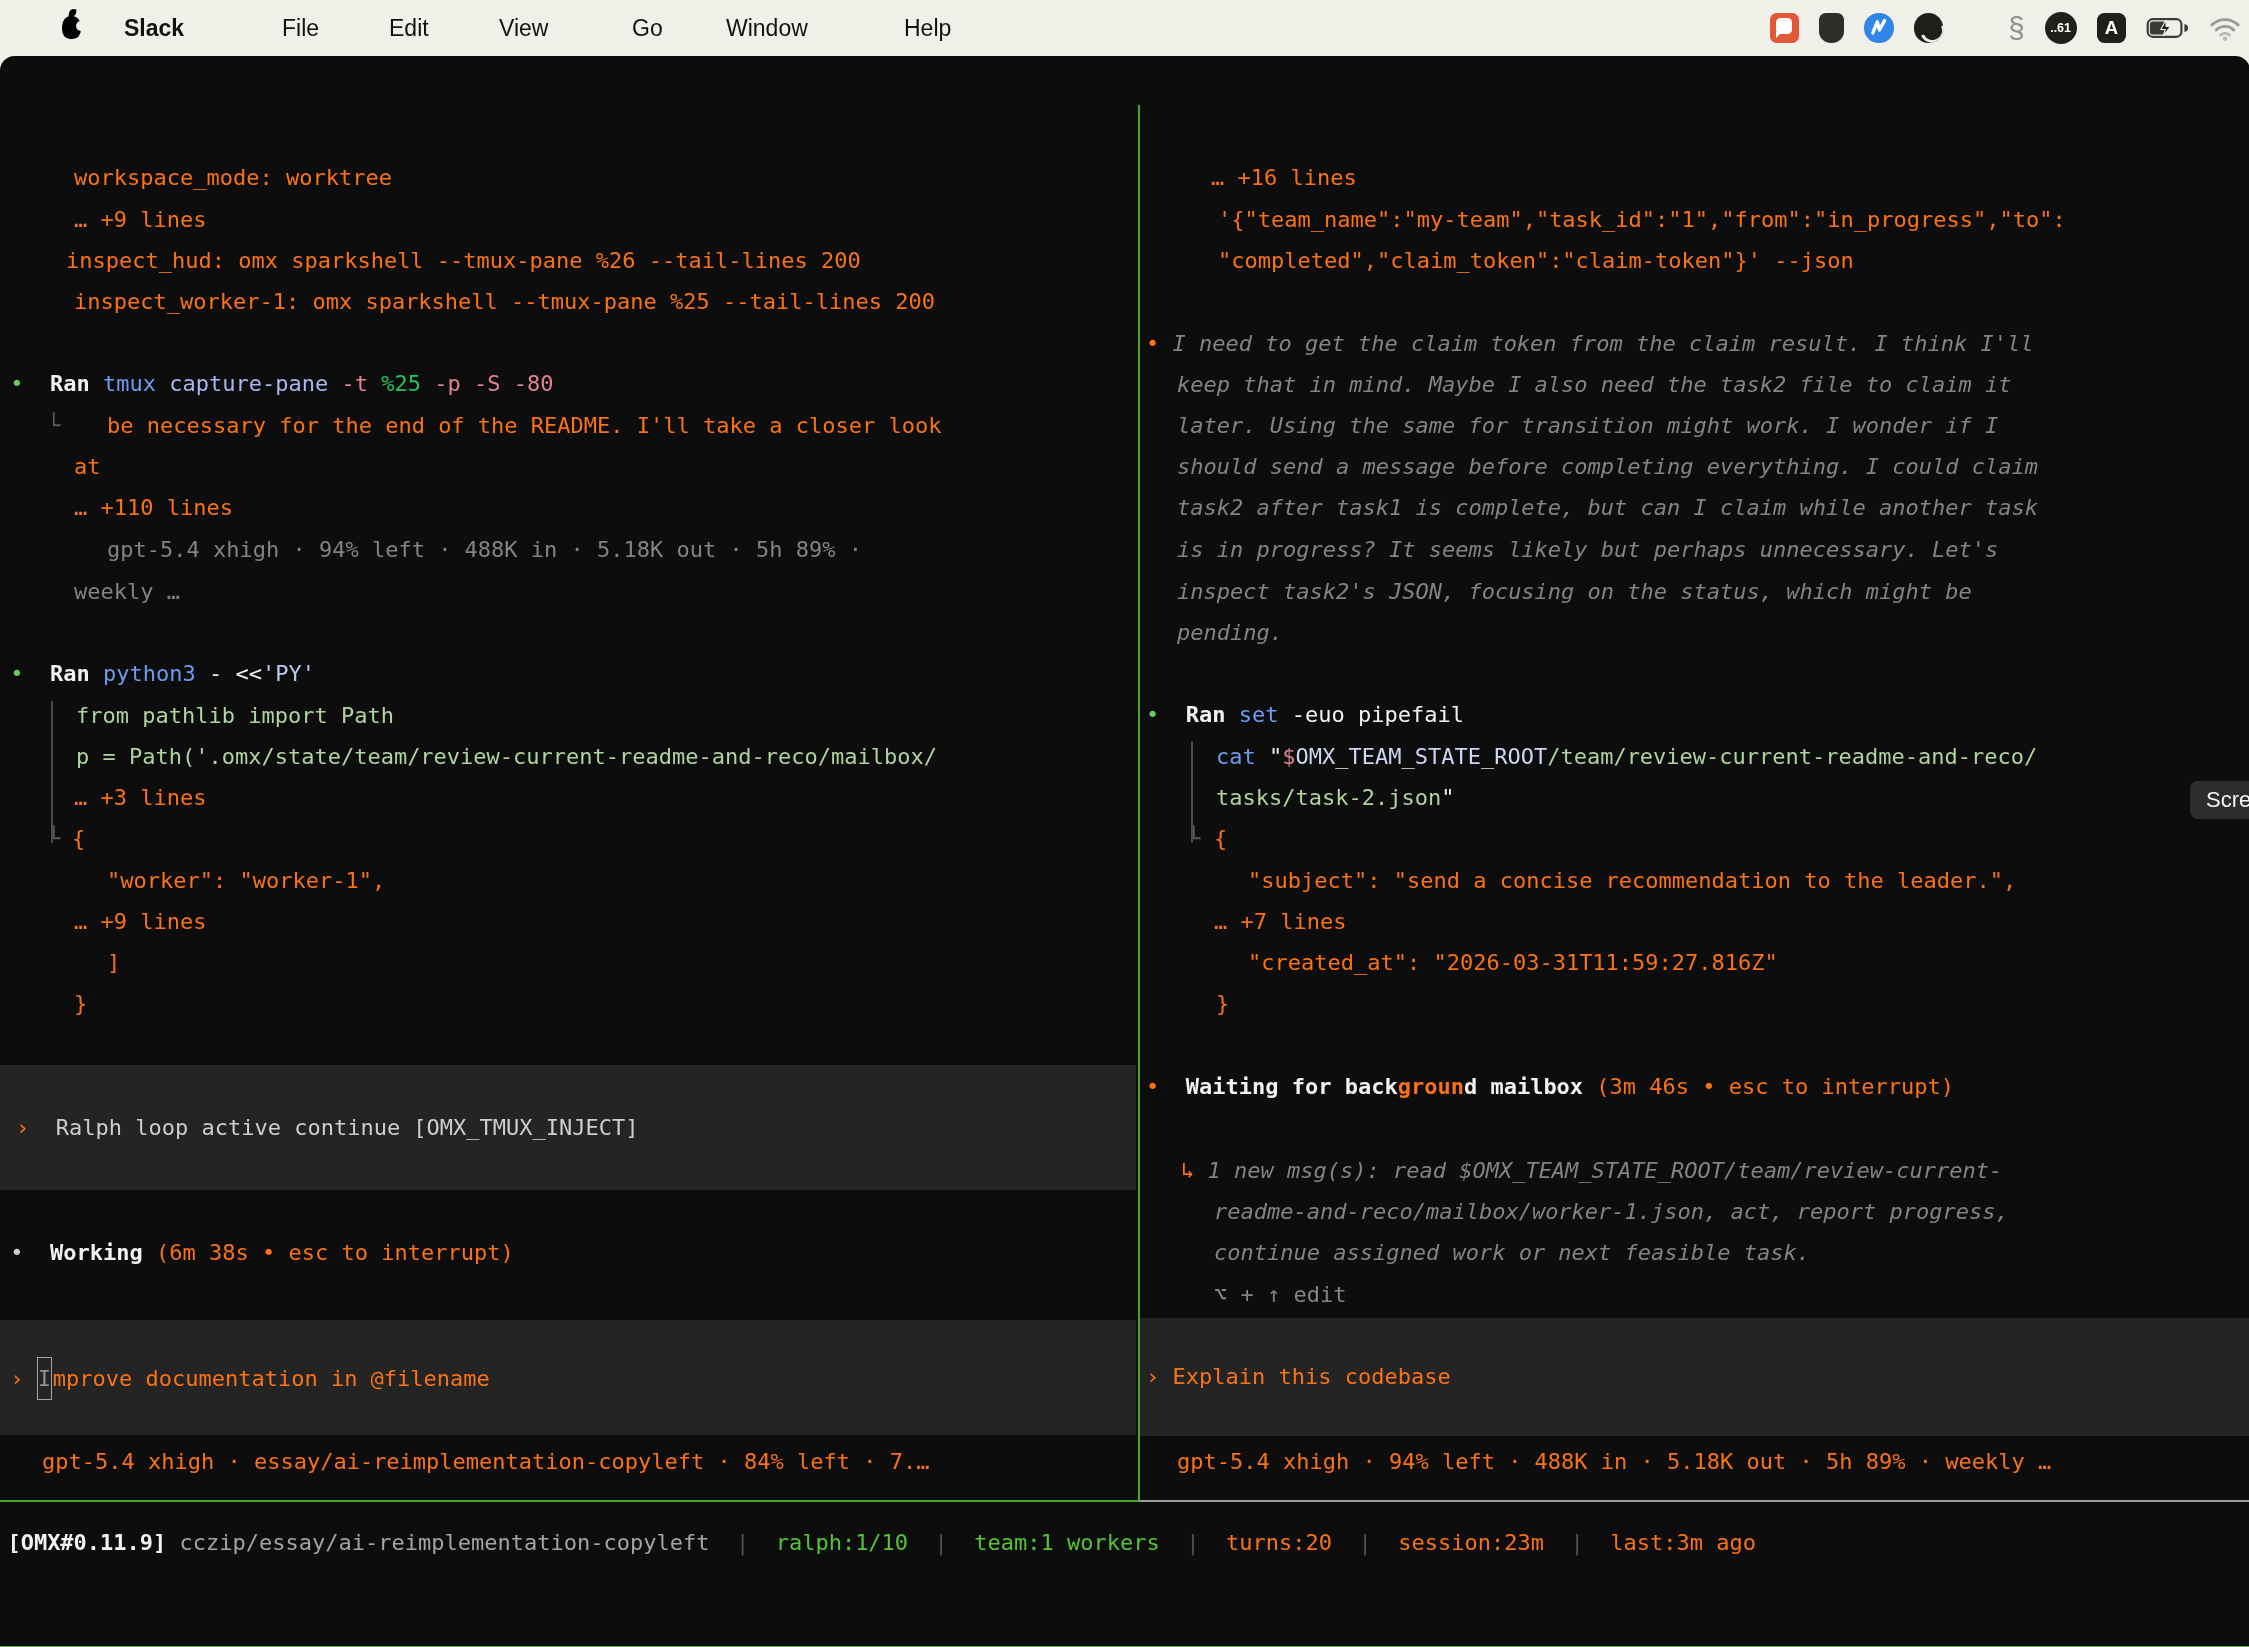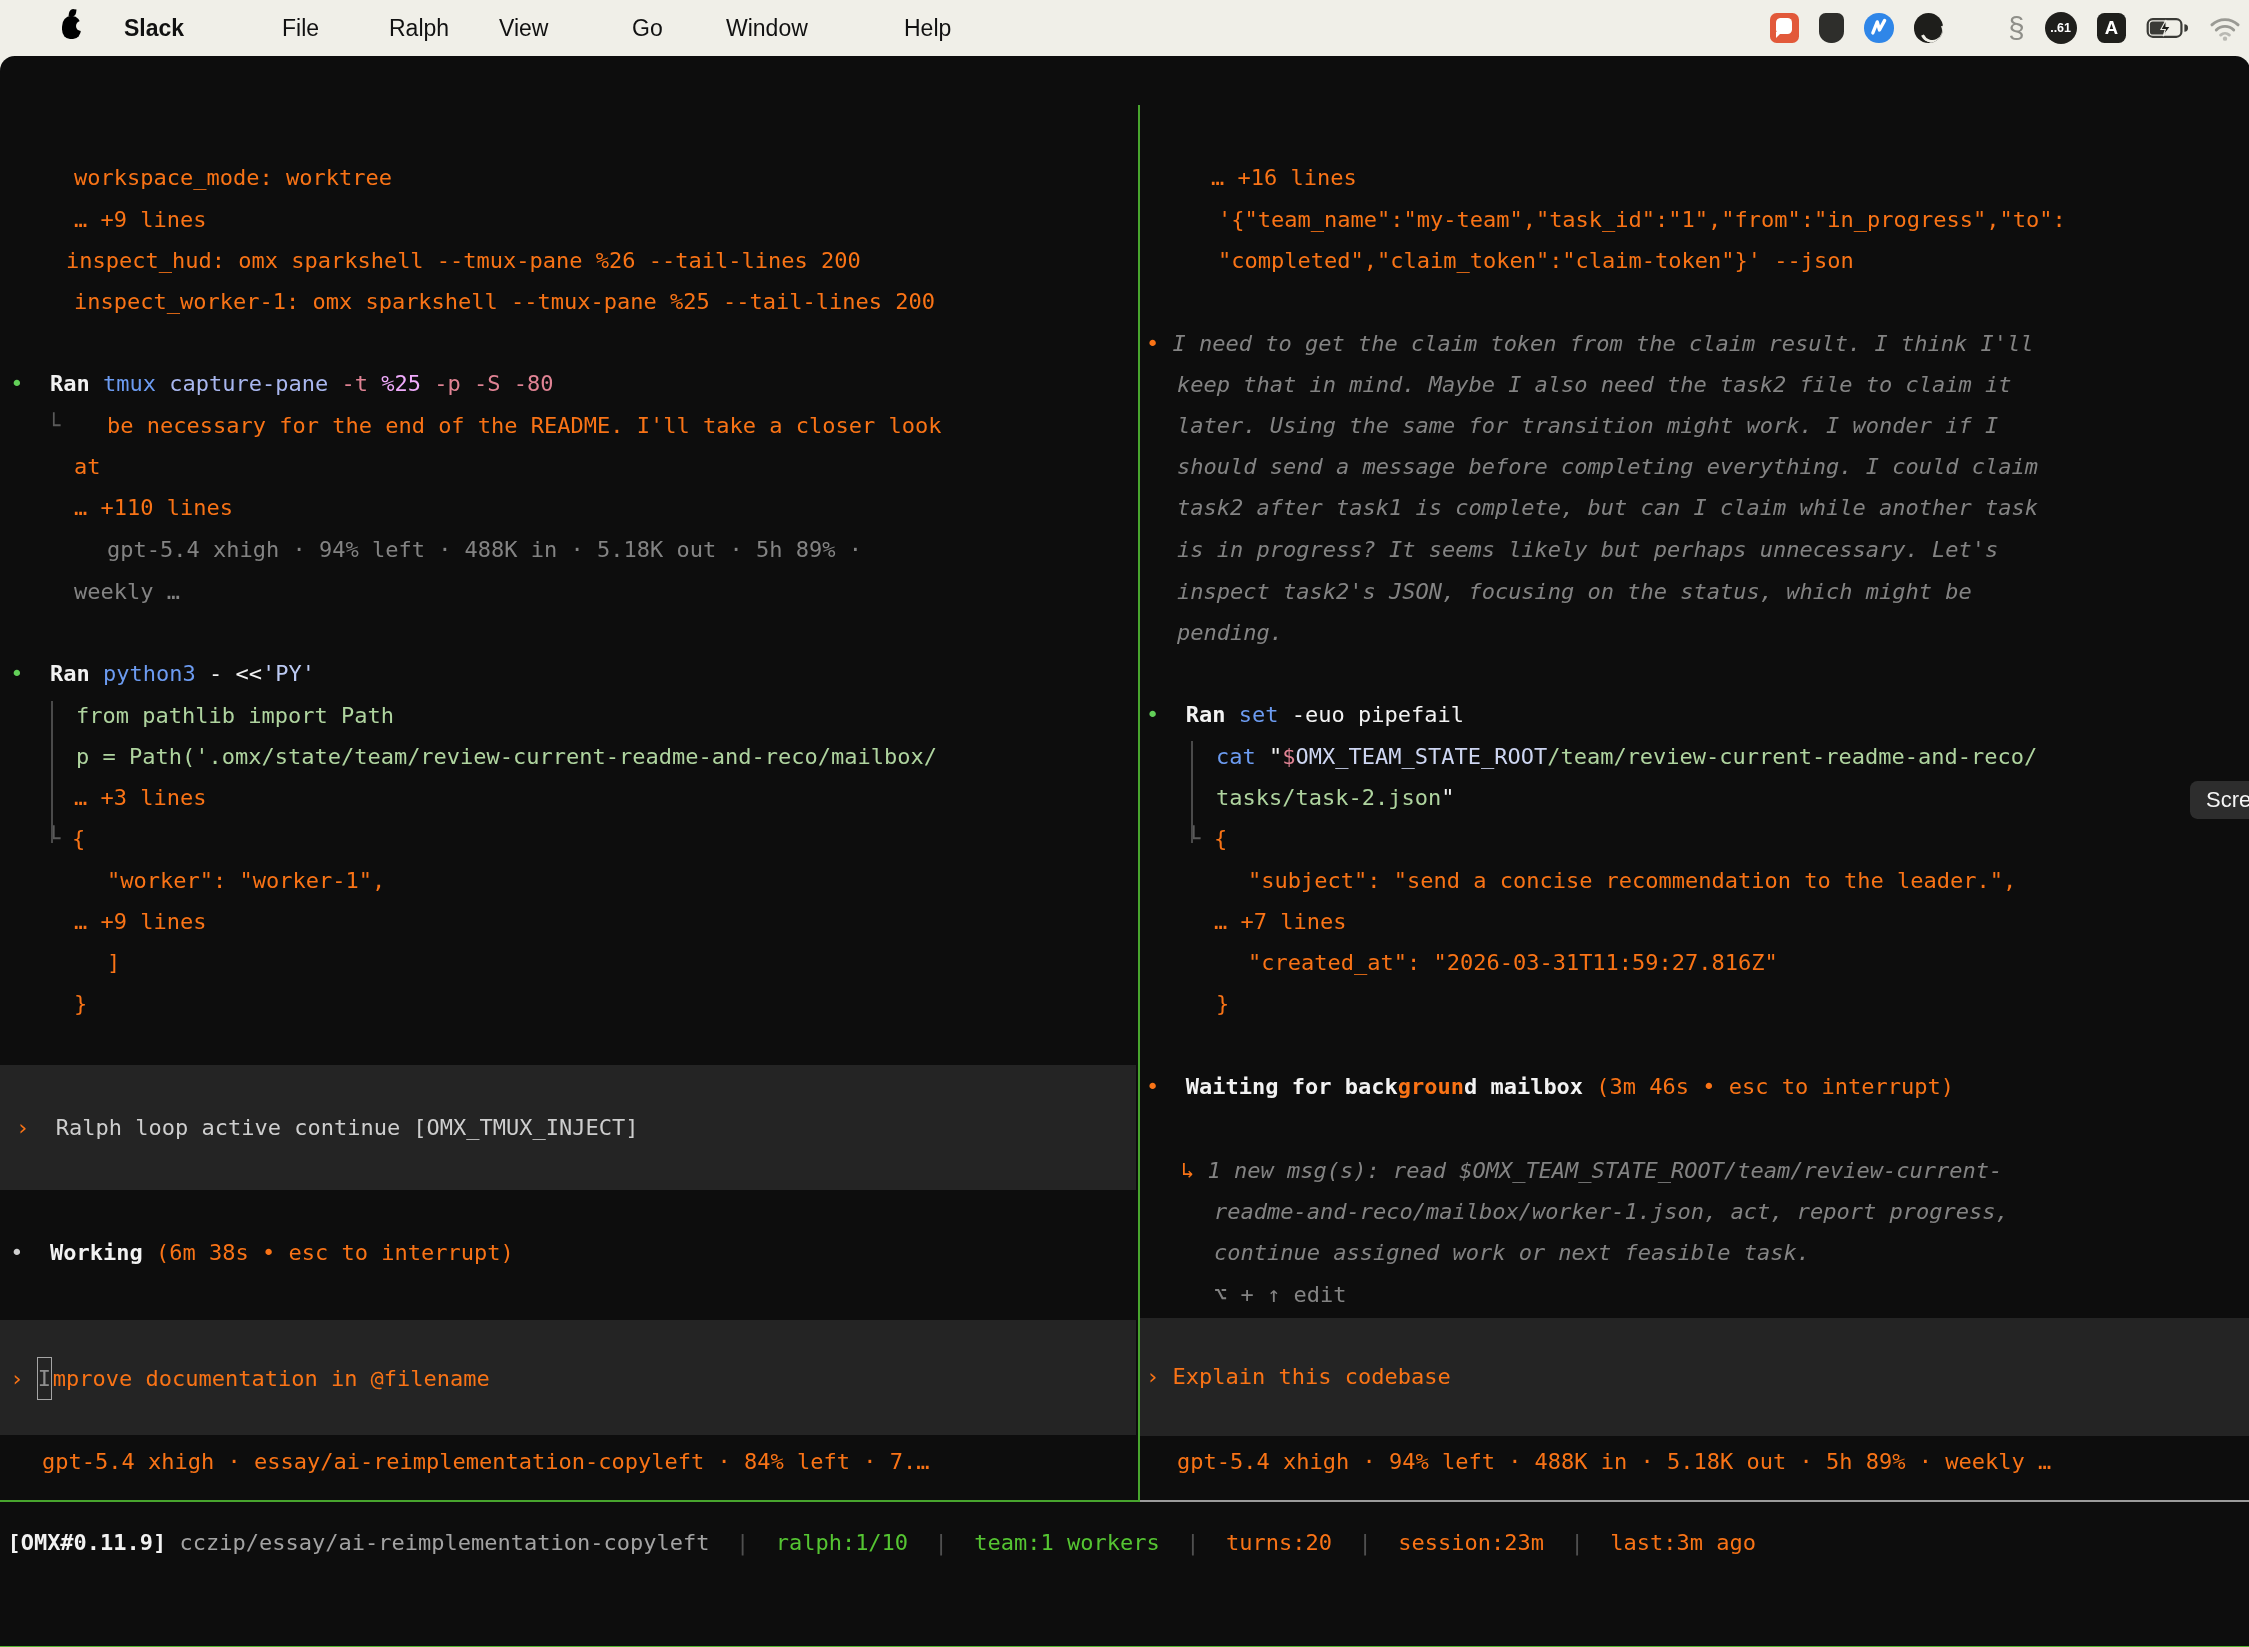--- a/index.html
+++ b/index.html
@@ -34,42 +34,42 @@
   .titlebar{position:absolute;left:0;top:0;width:2250px;height:49px;background:#2b2b28;}
   .tlight{position:absolute;top:16px;width:17px;height:17px;border-radius:50%;background:#5b5b55;}
   .title{position:absolute;left:0;top:0;width:100%;height:49px;line-height:49px;text-align:center;color:#a09f9b;font-size:21.4px;font-weight:bold;}
   .tb-shortcut{position:absolute;right:11.8px;top:0;height:49px;line-height:49px;color:#64645e;font-size:23px;font-weight:bold;font-family:"DejaVu Sans",sans-serif;}
   
   .term{position:absolute;left:0;top:49px;width:2250px;height:1543px;background:#0d0d0d;}
   .ln{position:absolute;white-space:pre;font-family:"DejaVu Sans Mono",monospace;font-size:22px;line-height:41px;height:41px;}
   .band{position:absolute;background:#242424;}
   .gy{color:#f97316} .gy2{color:#838383} .wh{color:#f2f2f2} .lt{color:#cecece}
   .grn{color:#afd49f} .blu{color:#6c9bf0} .lav{color:#a9b7ef} .pbl{color:#bccaf3}
-  .pnk{color:#e08394} .org{color:#f0abfc} .varc{color:#ced6f2} .tree{color:#5a5a5a}
+  .pnk{color:#e08394} .org{color:#22c55e} .varc{color:#ced6f2} .tree{color:#5a5a5a}
   .bg{color:#62cf58} .it{font-style:italic} .b{font-weight:bold}
   .cy{color:#a3a3a3} .lm{color:#55c532} .sep{color:#4f4f4f}
   .vline{position:absolute;width:1.5px;background:#4a4a4a;}
   .divider-v{position:absolute;left:1138px;top:49px;width:2.2px;height:1397px;background:#48a52e;}
   .border-bl{position:absolute;left:0;top:1444px;width:1138px;height:2.2px;background:#48a52e;}
   .border-br{position:absolute;left:1140px;top:1444px;width:1110px;height:2.2px;background:#9c9c9c;}
   .cursor{display:inline-block;border:1.5px solid #a5a5a5;color:#8f8f8f;min-width:11px;text-align:center;margin-right:0.7px;}
   .tooltip{position:absolute;left:2190px;top:676px;height:38px;width:89px;background:#2d2d2d;border-radius:7.4px;color:#f5f5f5;font-size:22px;line-height:38px;padding-left:16px;font-family:"Liberation Sans",sans-serif;}
   .tmuxbar{position:absolute;left:0;top:1541px;width:2250px;height:41px;background:#54b331;color:#0b0b0b;font-family:"DejaVu Sans Mono",monospace;font-size:23px;line-height:41px;}
   .tmux-left{position:absolute;left:5.9px;top:0;white-space:pre;}
   .tmux-right{position:absolute;right:4.4px;top:0;white-space:pre;}
   
 </style>
 </head>
 <body>
 
 <div class="menubar">
   <span class="apple" style="left:62px"></span>
   <span class="menu-item b" style="left:124px">Slack</span>
   <span class="menu-item" style="left:282px">File</span>
-  <span class="menu-item" style="left:389px">Ralph</span>
+  <span class="menu-item" style="left:389px">Edit</span>
   <span class="menu-item" style="left:499px">View</span>
   <span class="menu-item" style="left:632px">Go</span>
   <span class="menu-item" style="left:726px">Window</span>
   <span class="menu-item" style="left:904px">Help</span>
 
   <div class="status-icons">
     <span class="sicon ic-chat"></span>
     <span class="sicon ic-shield">
         <i></i>
         <i></i>

